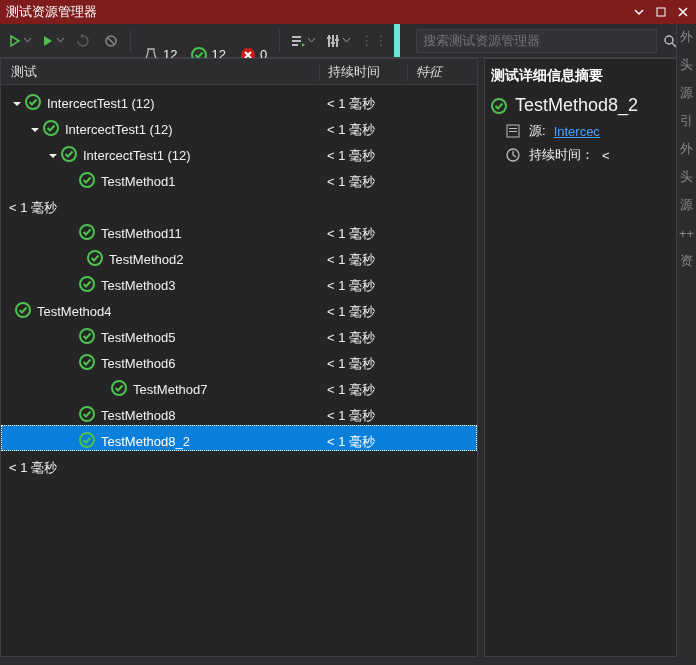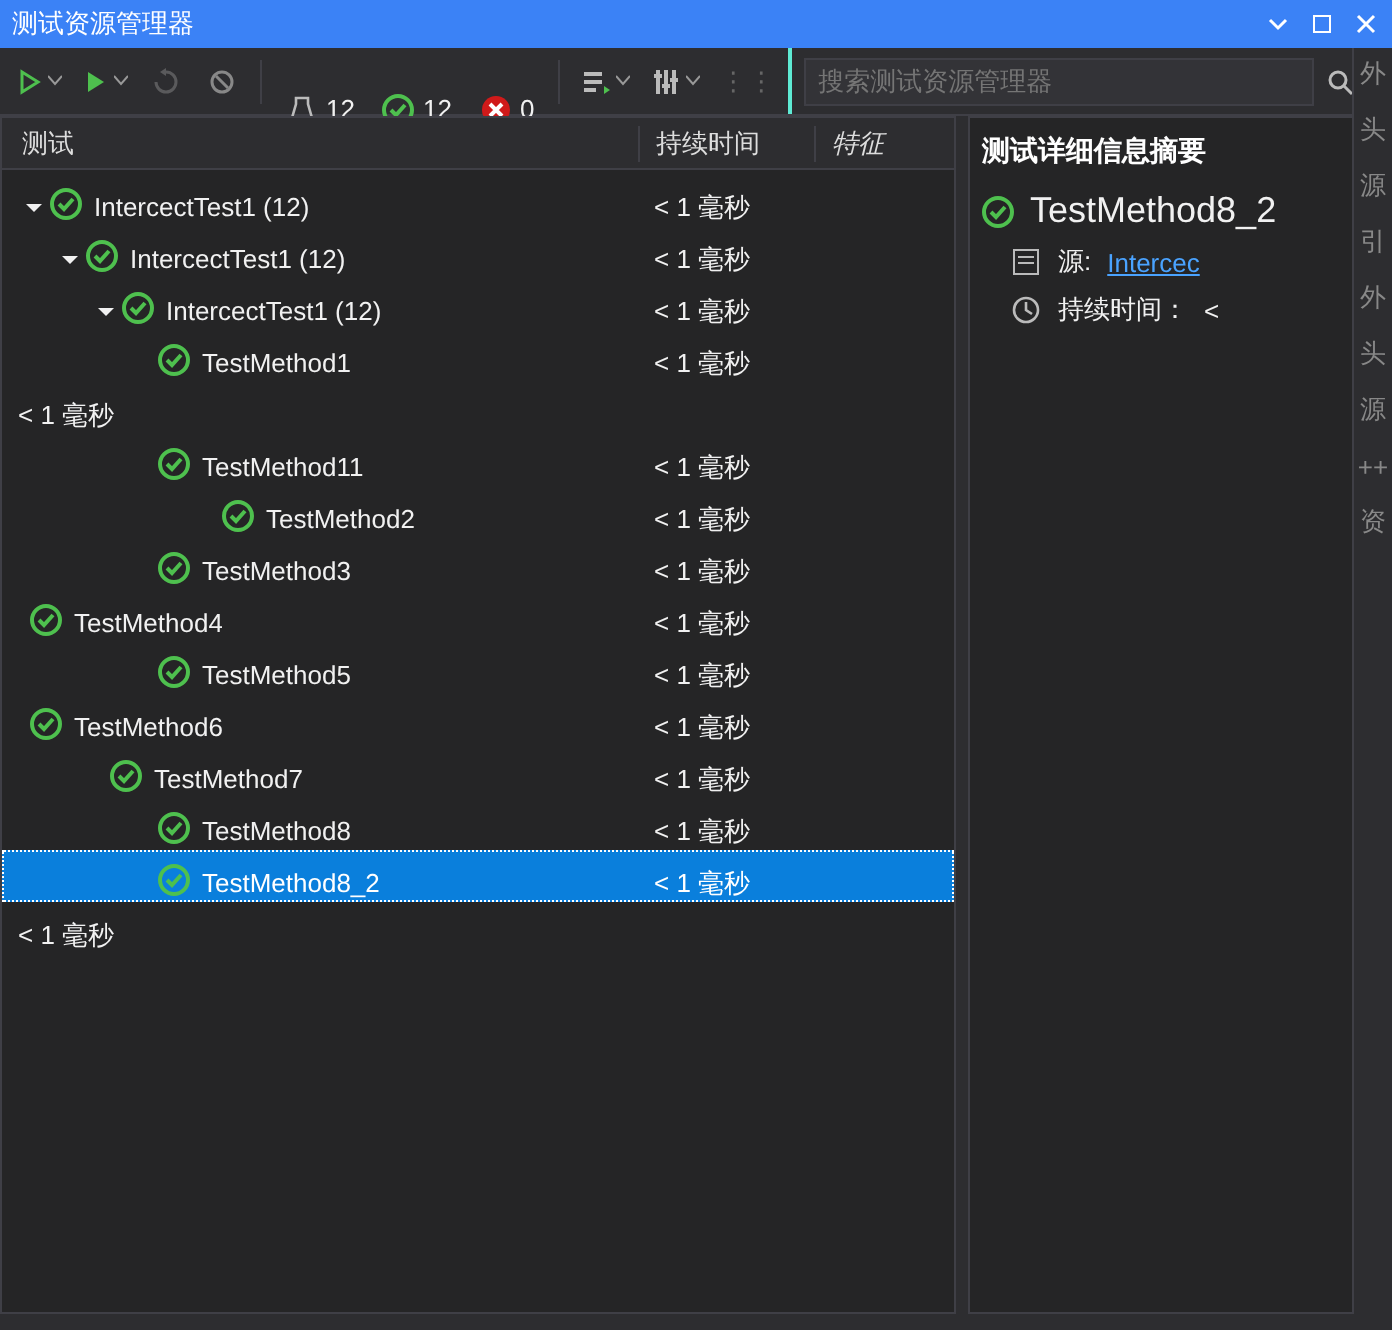--- a/index.html
+++ b/index.html
@@ -1,29 +1,29 @@
 <!DOCTYPE html>
 <html><head>
 <meta charset="utf-8">
 <style>
 * { margin: 0; padding: 0; box-sizing: border-box; font-family: "Microsoft YaHei", "Segoe UI", sans-serif; font-size: 13px; }
 body { background: #2d2d30; color: #f1f1f1; width: 696px; height: 665px; overflow: hidden; position: relative; }
 
-.titlebar { background: #3b82f6; height: 24px; display: flex; align-items: center; padding: 0 6px; color: #fff; justify-content: space-between; text-align: center; }
+.titlebar { background: #7f1d1d; height: 24px; display: flex; align-items: center; padding: 0 6px; color: #fff; justify-content: space-between; text-align: center; }
 .titlebar .right { display: flex; gap: 8px; align-items: center; }
 .winbtn { width: 14px; height: 14px; display: inline-flex; align-items: center; justify-content: center; cursor: pointer; }
 
 .toolbar { background: #2d2d30; height: 34px; display: flex; align-items: center; padding: 0 4px; gap: 2px; border-bottom: 1px solid #3f3f46; }
 .tbtn { height: 26px; min-width: 26px; display: inline-flex; align-items: center; justify-content: center; cursor: pointer; padding: 0 4px; }
 .tsep { width: 1px; height: 22px; background: #3f3f46; margin: 0 4px; }
 .dd { width: 7px; height: 7px; margin-left: 2px; }
 .badge-group { display: inline-flex; align-items: center; gap: 4px; padding: 0 6px; margin-top: 28px; }
 .badge-count { color: #f1f1f1; }
 
-.search-wrap { flex: 1; display: flex; align-items: center; border-left: 2px solid #5eead4; height: 100%; padding-left: 6px; justify-content: center; }
+.search-wrap { flex: 1; display: flex; align-items: center; border-left: 6px solid #5eead4; height: 100%; padding-left: 16px; justify-content: center; }
 .search-input { flex: 1; background: #333337; border: 1px solid #3f3f46; color: #999; height: 24px; padding: 0 6px; outline: none; }
 .search-icon { padding: 0 6px; cursor: pointer; display:flex; align-items:center; }
 
 .content { display: flex; height: calc(665px - 24px - 34px - 8px); }
 .left-pane { width: 478px; background: #252526; border: 1px solid #3f3f46; display: flex; flex-direction: column; min-width: 0; }
 .splitter { width: 6px; background: #2d2d30; cursor: col-resize; }
 .right-pane { flex: 1; background: #252526; border: 1px solid #3f3f46; padding: 8px 6px; overflow: hidden; }
 
 .col-headers { display: flex; height: 26px; align-items: center; border-bottom: 1px solid #3f3f46; background: #2d2d30; font-size: 13px; color: #ddd; }
 .col-test { flex: 1; padding-left: 10px; }
@@ -243,81 +243,81 @@
             <span><svg class="pass-icon" viewBox="0 0 16 16">
                 <circle cx="8" cy="8" r="7" fill="none" stroke="#4ec04e" stroke-width="2"></circle>
                 <path d="M4.5 8 L7 10.5 L11.5 5.5" stroke="#4ec04e" stroke-width="2" fill="none"></path>
               </svg></span>
             <span class="test-name">TestMethod11</span>
           </div>
           <div class="cell-dur">&lt; 1 毫秒</div>
           <div class="cell-trait"></div>
         </div>
         <div class="row">
+          <div class="cell-test" style="padding-left:72px">
+            <span class="expander"></span>
+            <span><svg class="pass-icon" viewBox="0 0 16 16">
+                <circle cx="8" cy="8" r="7" fill="none" stroke="#4ec04e" stroke-width="2"></circle>
+                <path d="M4.5 8 L7 10.5 L11.5 5.5" stroke="#4ec04e" stroke-width="2" fill="none"></path>
+              </svg></span>
+            <span class="test-name">TestMethod2</span>
+          </div>
+          <div class="cell-dur">&lt; 1 毫秒</div>
+          <div class="cell-trait"></div>
+        </div>
+        <div class="row">
+          <div class="cell-test" style="padding-left:64px">
+            <span class="expander"></span>
+            <span><svg class="pass-icon" viewBox="0 0 16 16">
+                <circle cx="8" cy="8" r="7" fill="none" stroke="#4ec04e" stroke-width="2"></circle>
+                <path d="M4.5 8 L7 10.5 L11.5 5.5" stroke="#4ec04e" stroke-width="2" fill="none"></path>
+              </svg></span>
+            <span class="test-name">TestMethod3</span>
+          </div>
+          <div class="cell-dur">&lt; 1 毫秒</div>
+          <div class="cell-trait"></div>
+        </div>
+        <div class="row">
+          <div class="cell-test" style="">
+            <span class="expander"></span>
+            <span><svg class="pass-icon" viewBox="0 0 16 16">
+                <circle cx="8" cy="8" r="7" fill="none" stroke="#4ec04e" stroke-width="2"></circle>
+                <path d="M4.5 8 L7 10.5 L11.5 5.5" stroke="#4ec04e" stroke-width="2" fill="none"></path>
+              </svg></span>
+            <span class="test-name">TestMethod4</span>
+          </div>
+          <div class="cell-dur">&lt; 1 毫秒</div>
+          <div class="cell-trait"></div>
+        </div>
+        <div class="row">
+          <div class="cell-test" style="padding-left:64px">
+            <span class="expander"></span>
+            <span><svg class="pass-icon" viewBox="0 0 16 16">
+                <circle cx="8" cy="8" r="7" fill="none" stroke="#4ec04e" stroke-width="2"></circle>
+                <path d="M4.5 8 L7 10.5 L11.5 5.5" stroke="#4ec04e" stroke-width="2" fill="none"></path>
+              </svg></span>
+            <span class="test-name">TestMethod5</span>
+          </div>
+          <div class="cell-dur">&lt; 1 毫秒</div>
+          <div class="cell-trait"></div>
+        </div>
+        <div class="row">
+          <div class="cell-test" style="padding-left:64px">
+            <span class="expander"></span>
+            <span><svg class="pass-icon" viewBox="0 0 16 16">
+                <circle cx="8" cy="8" r="7" fill="none" stroke="#4ec04e" stroke-width="2"></circle>
+                <path d="M4.5 8 L7 10.5 L11.5 5.5" stroke="#4ec04e" stroke-width="2" fill="none"></path>
+              </svg></span>
+            <span class="test-name">TestMethod6</span>
+          </div>
+          <div class="cell-dur">&lt; 1 毫秒</div>
+          <div class="cell-trait"></div>
+        </div>
+        <div class="row">
           <div class="cell-test" style="padding-left:96px">
-            <span class="expander"></span>
-            <span><svg class="pass-icon" viewBox="0 0 16 16">
-                <circle cx="8" cy="8" r="7" fill="none" stroke="#4ec04e" stroke-width="2"></circle>
-                <path d="M4.5 8 L7 10.5 L11.5 5.5" stroke="#4ec04e" stroke-width="2" fill="none"></path>
-              </svg></span>
-            <span class="test-name">TestMethod2</span>
-          </div>
-          <div class="cell-dur">&lt; 1 毫秒</div>
-          <div class="cell-trait"></div>
-        </div>
-        <div class="row">
-          <div class="cell-test" style="padding-left:64px">
-            <span class="expander"></span>
-            <span><svg class="pass-icon" viewBox="0 0 16 16">
-                <circle cx="8" cy="8" r="7" fill="none" stroke="#4ec04e" stroke-width="2"></circle>
-                <path d="M4.5 8 L7 10.5 L11.5 5.5" stroke="#4ec04e" stroke-width="2" fill="none"></path>
-              </svg></span>
-            <span class="test-name">TestMethod3</span>
-          </div>
-          <div class="cell-dur">&lt; 1 毫秒</div>
-          <div class="cell-trait"></div>
-        </div>
-        <div class="row">
-          <div class="cell-test" style="">
-            <span class="expander"></span>
-            <span><svg class="pass-icon" viewBox="0 0 16 16">
-                <circle cx="8" cy="8" r="7" fill="none" stroke="#4ec04e" stroke-width="2"></circle>
-                <path d="M4.5 8 L7 10.5 L11.5 5.5" stroke="#4ec04e" stroke-width="2" fill="none"></path>
-              </svg></span>
-            <span class="test-name">TestMethod4</span>
-          </div>
-          <div class="cell-dur">&lt; 1 毫秒</div>
-          <div class="cell-trait"></div>
-        </div>
-        <div class="row">
-          <div class="cell-test" style="padding-left:64px">
-            <span class="expander"></span>
-            <span><svg class="pass-icon" viewBox="0 0 16 16">
-                <circle cx="8" cy="8" r="7" fill="none" stroke="#4ec04e" stroke-width="2"></circle>
-                <path d="M4.5 8 L7 10.5 L11.5 5.5" stroke="#4ec04e" stroke-width="2" fill="none"></path>
-              </svg></span>
-            <span class="test-name">TestMethod5</span>
-          </div>
-          <div class="cell-dur">&lt; 1 毫秒</div>
-          <div class="cell-trait"></div>
-        </div>
-        <div class="row">
-          <div class="cell-test" style="">
-            <span class="expander"></span>
-            <span><svg class="pass-icon" viewBox="0 0 16 16">
-                <circle cx="8" cy="8" r="7" fill="none" stroke="#4ec04e" stroke-width="2"></circle>
-                <path d="M4.5 8 L7 10.5 L11.5 5.5" stroke="#4ec04e" stroke-width="2" fill="none"></path>
-              </svg></span>
-            <span class="test-name">TestMethod6</span>
-          </div>
-          <div class="cell-dur">&lt; 1 毫秒</div>
-          <div class="cell-trait"></div>
-        </div>
-        <div class="row">
-          <div class="cell-test" style="padding-left:40px">
             <span class="expander"></span>
             <span><svg class="pass-icon" viewBox="0 0 16 16">
                 <circle cx="8" cy="8" r="7" fill="none" stroke="#4ec04e" stroke-width="2"></circle>
                 <path d="M4.5 8 L7 10.5 L11.5 5.5" stroke="#4ec04e" stroke-width="2" fill="none"></path>
               </svg></span>
             <span class="test-name">TestMethod7</span>
           </div>
           <div class="cell-dur">&lt; 1 毫秒</div>
           <div class="cell-trait"></div>
         </div>

